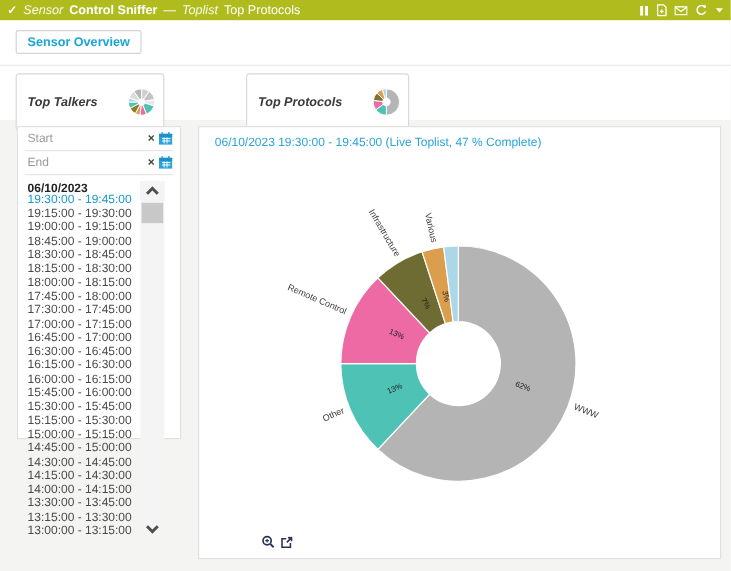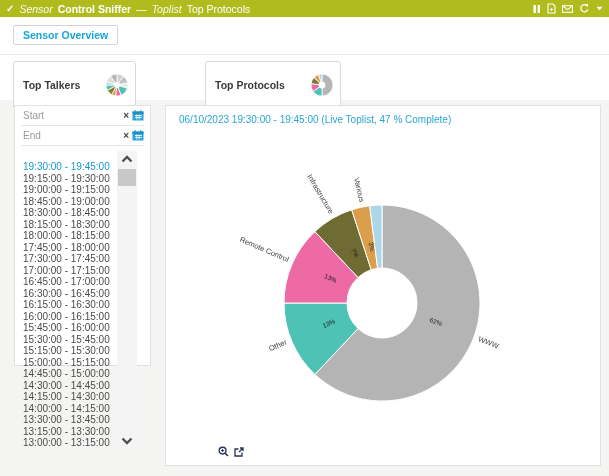--- a/index.html
+++ b/index.html
@@ -41,21 +41,21 @@
   .btn1{left:13px;}
   .btn2{left:104px;}
   
   .tabsrow{
     position:absolute;left:0;top:54px;width:609px;height:46px;
     background:#fff;border-top:1px solid #ebebeb;
   }
   .tab-card{
     position:absolute;top:6px;height:48px;
     background:#fff;border:1px solid #d9d9d9;border-radius:3px;
-    display:flex;align-items:center;gap:24px;padding:0 5px 0 9px;cursor:pointer;
+    display:flex;align-items:center;gap:24px;padding:0 5px 0 9px;cursor:pointer;font-style:italic;
   }
   .tab-card .tlabel{font-size:10.5px;font-weight:bold;color:#3a3a3a;white-space:nowrap;}
   .tc1{left:13px;}
   .tc2{left:107px;}
   .tc3{left:205px;}
   
   .sidebar{
     position:absolute;left:14px;top:105px;width:137px;height:261px;
     background:#fff;border:1px solid var(--panel-border);
   }
@@ -193,20 +193,21 @@
     <span class="cal">
       <svg width="12" height="11" viewBox="0 0 12 11">
           <rect x="0.5" y="1.5" width="11" height="9" fill="#2aa3d8"></rect>
           <rect x="0.5" y="1.5" width="11" height="2.6" fill="#1f8fc4"></rect>
           <path d="M3 5.5 h7 M3 7.5 h7 M4.8 4.5 v5 M7.2 4.5 v5" stroke="#fff" stroke-width="0.8"></path>
           <rect x="2.5" y="0.2" width="1.4" height="2" fill="#2aa3d8"></rect>
           <rect x="8" y="0.2" width="1.4" height="2" fill="#2aa3d8"></rect>
         </svg>
     </span>
   </div>
+  <div class="dhdr">06/10/2023</div>
   <div class="ilist">
       <div class="interval selected">19:30:00 - 19:45:00</div>
       <div class="interval">19:15:00 - 19:30:00</div>
       <div class="interval">19:00:00 - 19:15:00</div>
       <div class="interval">18:45:00 - 19:00:00</div>
       <div class="interval">18:30:00 - 18:45:00</div>
       <div class="interval">18:15:00 - 18:30:00</div>
       <div class="interval">18:00:00 - 18:15:00</div>
       <div class="interval">17:45:00 - 18:00:00</div>
       <div class="interval">17:30:00 - 17:45:00</div>

